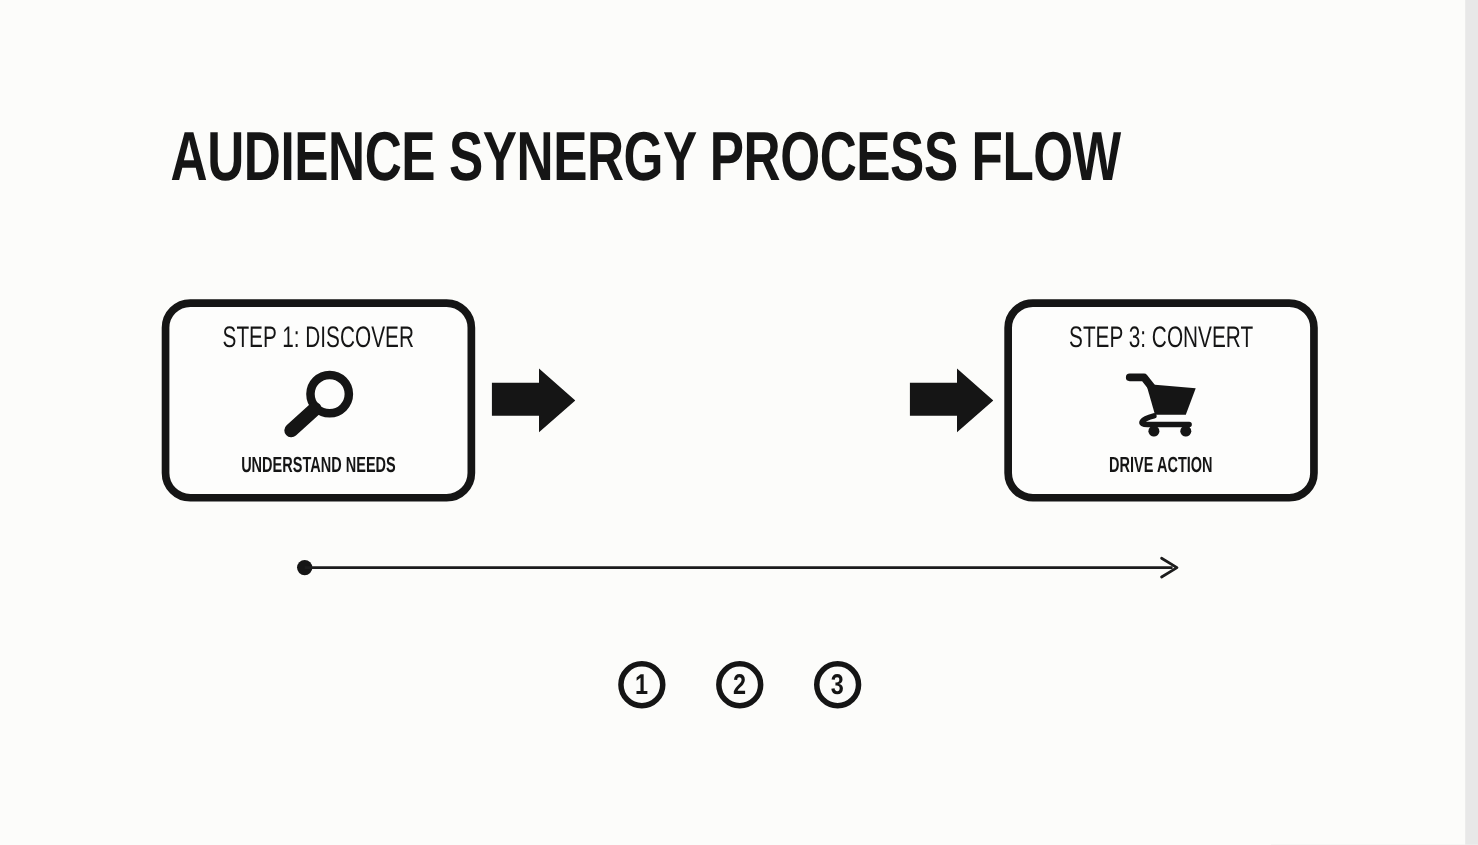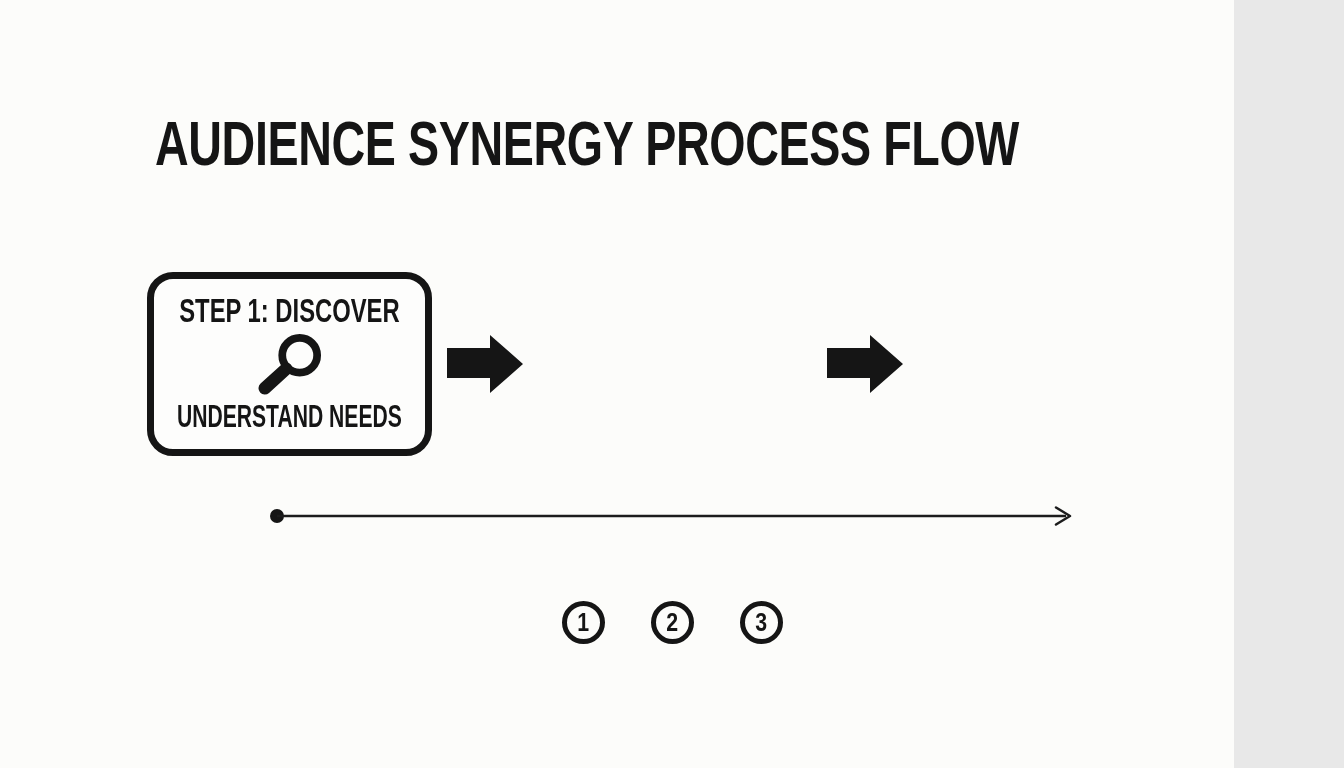--- a/index.html
+++ b/index.html
@@ -2,21 +2,21 @@
 <html><head>
 <meta charset="utf-8">
 <style>
   html, body { margin: 0; padding: 0; }
   body {
     font-family: "Liberation Sans", "DejaVu Sans", sans-serif;
     background: #e8e8e8;
   }
   .stage {
     position: relative;
-    width: 1234px;
+    width: 1332px;
     height: 768px;
     background: #fcfcfa;
     overflow: hidden;
     color: #151515;
   }
   .cond {
     display: inline-block;
     white-space: nowrap;
   }
   .page-title {
@@ -43,27 +43,27 @@
     display: flex;
     flex-direction: column;
     justify-content: space-between;
     align-items: center;
     padding: 13px 6px 15px 6px;
   }
   .step-box.b1 { left: 147px; width: 285px; }
   .step-box.b2 { left: 531px; width: 284px; }
   .step-box.b3 { left: 913px; width: 285px; }
   .step-title {
-    font-size: 34px;
-    font-weight: bold;
+    font-size: 27px;
+    font-weight: normal;
     line-height: 1.1;
   }
   .step-title .cond { transform: scaleX(0.70); transform-origin: center; }
   .step-label {
-    font-size: 32px;
+    font-size: 20px;
     font-weight: bold;
     line-height: 1.1;
   }
   .step-label .cond { transform: scaleX(0.66); transform-origin: center; }
   .icon-wrap {
     height: 66px;
     display: flex;
     align-items: center;
     justify-content: center;
   }
@@ -130,20 +130,37 @@
 
   <svg class="flow-arrow a1" viewBox="0 0 76 60">
     <polygon points="0,14 43,14 43,1 76,30 43,59 43,44 0,44" fill="#151515"></polygon>
   </svg>
 
 
   <svg class="flow-arrow a2" viewBox="0 0 76 60">
     <polygon points="0,14 43,14 43,1 76,30 43,59 43,44 0,44" fill="#151515"></polygon>
   </svg>
 
+  <div class="step-box b3">
+    <div class="step-title">
+      <span class="cond">STEP 3: CONVERT</span>
+    </div>
+    <div class="icon-wrap">
+      <svg width="66" height="60" viewBox="0 0 66 60" aria-hidden="true">
+        <path d="M4 6 L17 6 L24 15" fill="none" stroke="#151515" stroke-width="7" stroke-linecap="round" stroke-linejoin="round"></path>
+        <path d="M19 12 L64 16 L55 40 L27 40 Z" fill="#151515"></path>
+        <path d="M26 41 C 14 44 12 49 20 49 L58 49" fill="none" stroke="#151515" stroke-width="5" stroke-linecap="round"></path>
+        <circle cx="26" cy="55" r="5" fill="#151515"></circle>
+        <circle cx="55" cy="55" r="5" fill="#151515"></circle>
+      </svg>
+    </div>
+    <div class="step-label">
+      <span class="cond">DRIVE ACTION</span>
+    </div>
+  </div>
 
   <svg class="timeline" viewBox="0 0 830 42">
     <circle cx="17" cy="21" r="7" fill="#151515"></circle>
     <line x1="17" y1="21" x2="806" y2="21" stroke="#1c1c1c" stroke-width="2.5"></line>
     <path d="M796 12.5 L810 21 L796 29.5" fill="none" stroke="#1c1c1c" stroke-width="2.5" stroke-linecap="round" stroke-linejoin="round"></path>
   </svg>
 
   <div class="markers">
     <div class="marker-circle">
       <span class="cond">1</span>

